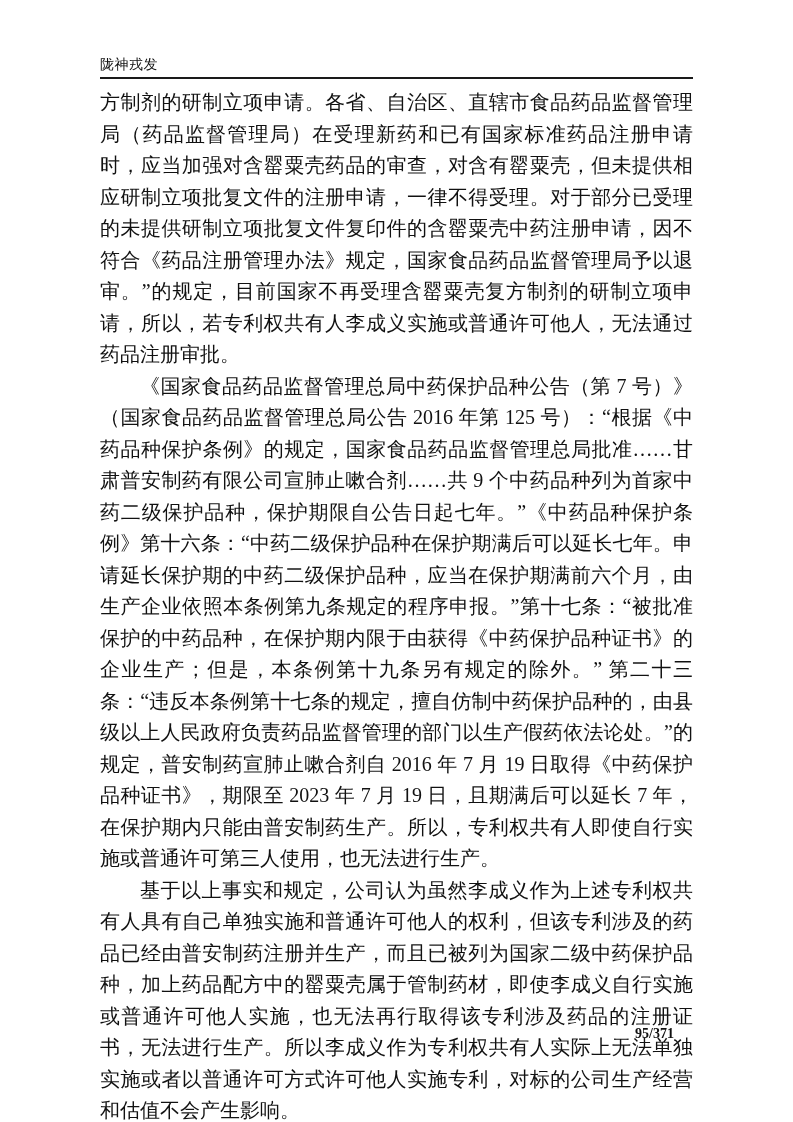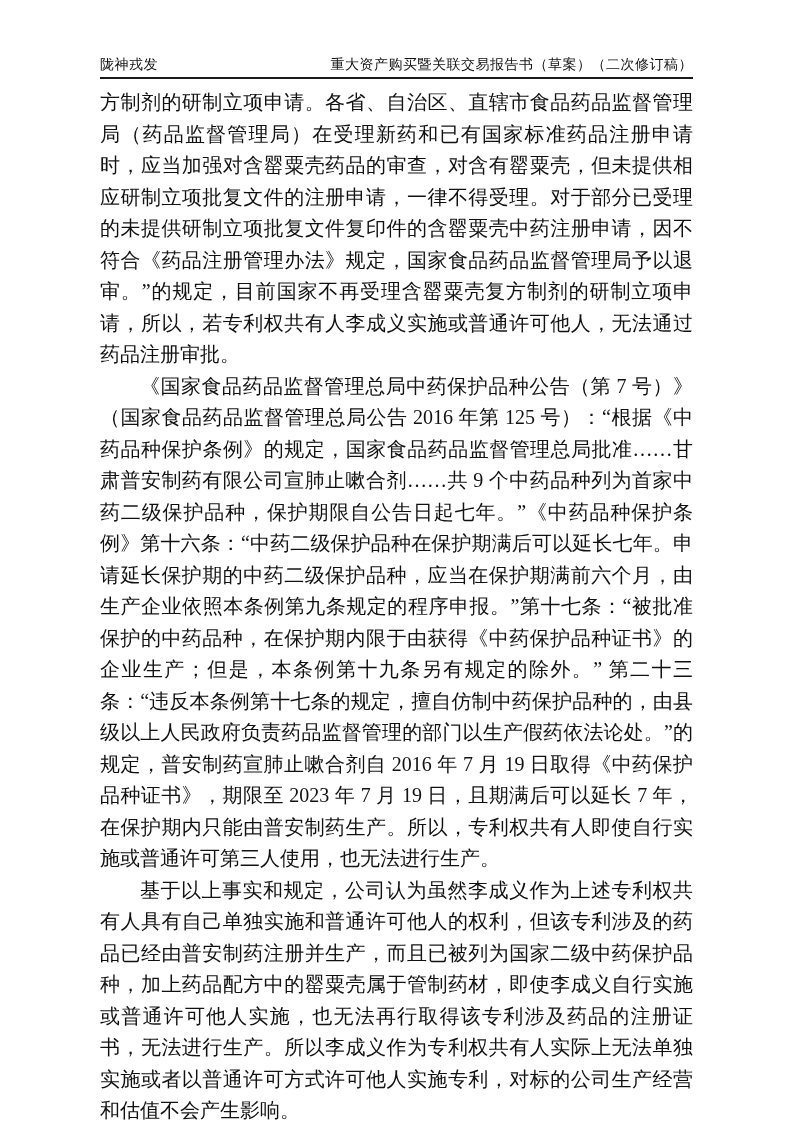--- a/index.html
+++ b/index.html
@@ -69,24 +69,26 @@
     font-weight: bold;
   }
 </style>
 </head>
 <body>
 
 <div class="page">
 
   <div class="header">
     <span class="header-left">陇神戎发</span>
-    <span class="header-right">重大资产购买暨关联交易报告书（草案）（二次修订稿）</span>
   </div>
 
   <div class="content">
     <p>方制剂的研制立项申请。各省、自治区、直辖市食品药品监督管理局（药品监督管理局）在受理新药和已有国家标准药品注册申请时，应当加强对含罂粟壳药品的审查，对含有罂粟壳，但未提供相应研制立项批复文件的注册申请，一律不得受理。对于部分已受理的未提供研制立项批复文件复印件的含罂粟壳中药注册申请，因不符合《药品注册管理办法》规定，国家食品药品监督管理局予以退审。”的规定，目前国家不再受理含罂粟壳复方制剂的研制立项申请，所以，若专利权共有人李成义实施或普通许可他人，无法通过药品注册审批。</p>
     <p class="indent">《国家食品药品监督管理总局中药保护品种公告（第 7 号）》（国家食品药品监督管理总局公告 2016 年第 125 号）：“根据《中药品种保护条例》的规定，国家食品药品监督管理总局批准……甘肃普安制药有限公司宣肺止嗽合剂……共 9 个中药品种列为首家中药二级保护品种，保护期限自公告日起七年。”《中药品种保护条例》第十六条：“中药二级保护品种在保护期满后可以延长七年。申请延长保护期的中药二级保护品种，应当在保护期满前六个月，由生产企业依照本条例第九条规定的程序申报。”第十七条：“被批准保护的中药品种，在保护期内限于由获得《中药保护品种证书》的企业生产；但是，本条例第十九条另有规定的除外。” 第二十三条：“违反本条例第十七条的规定，擅自仿制中药保护品种的，由县级以上人民政府负责药品监督管理的部门以生产假药依法论处。”的规定，普安制药宣肺止嗽合剂自 2016 年 7 月 19 日取得《中药保护品种证书》，期限至 2023 年 7 月 19 日，且期满后可以延长 7 年，在保护期内只能由普安制药生产。所以，专利权共有人即使自行实施或普通许可第三人使用，也无法进行生产。</p>
     <p class="indent">基于以上事实和规定，公司认为虽然李成义作为上述专利权共有人具有自己单独实施和普通许可他人的权利，但该专利涉及的药品已经由普安制药注册并生产，而且已被列为国家二级中药保护品种，加上药品配方中的罂粟壳属于管制药材，即使李成义自行实施或普通许可他人实施，也无法再行取得该专利涉及药品的注册证书，无法进行生产。所以李成义作为专利权共有人实际上无法单独实施或者以普通许可方式许可他人实施专利，对标的公司生产经营和估值不会产生影响。</p>
     <p class="section-heading">9、李成义并非标的公司股东，不享有标的公司股份的优先购买权</p>
   </div>
 
+  <div class="footer">
+    <span>95/371</span>
+  </div>
 
 </div>
 
 </body></html>

